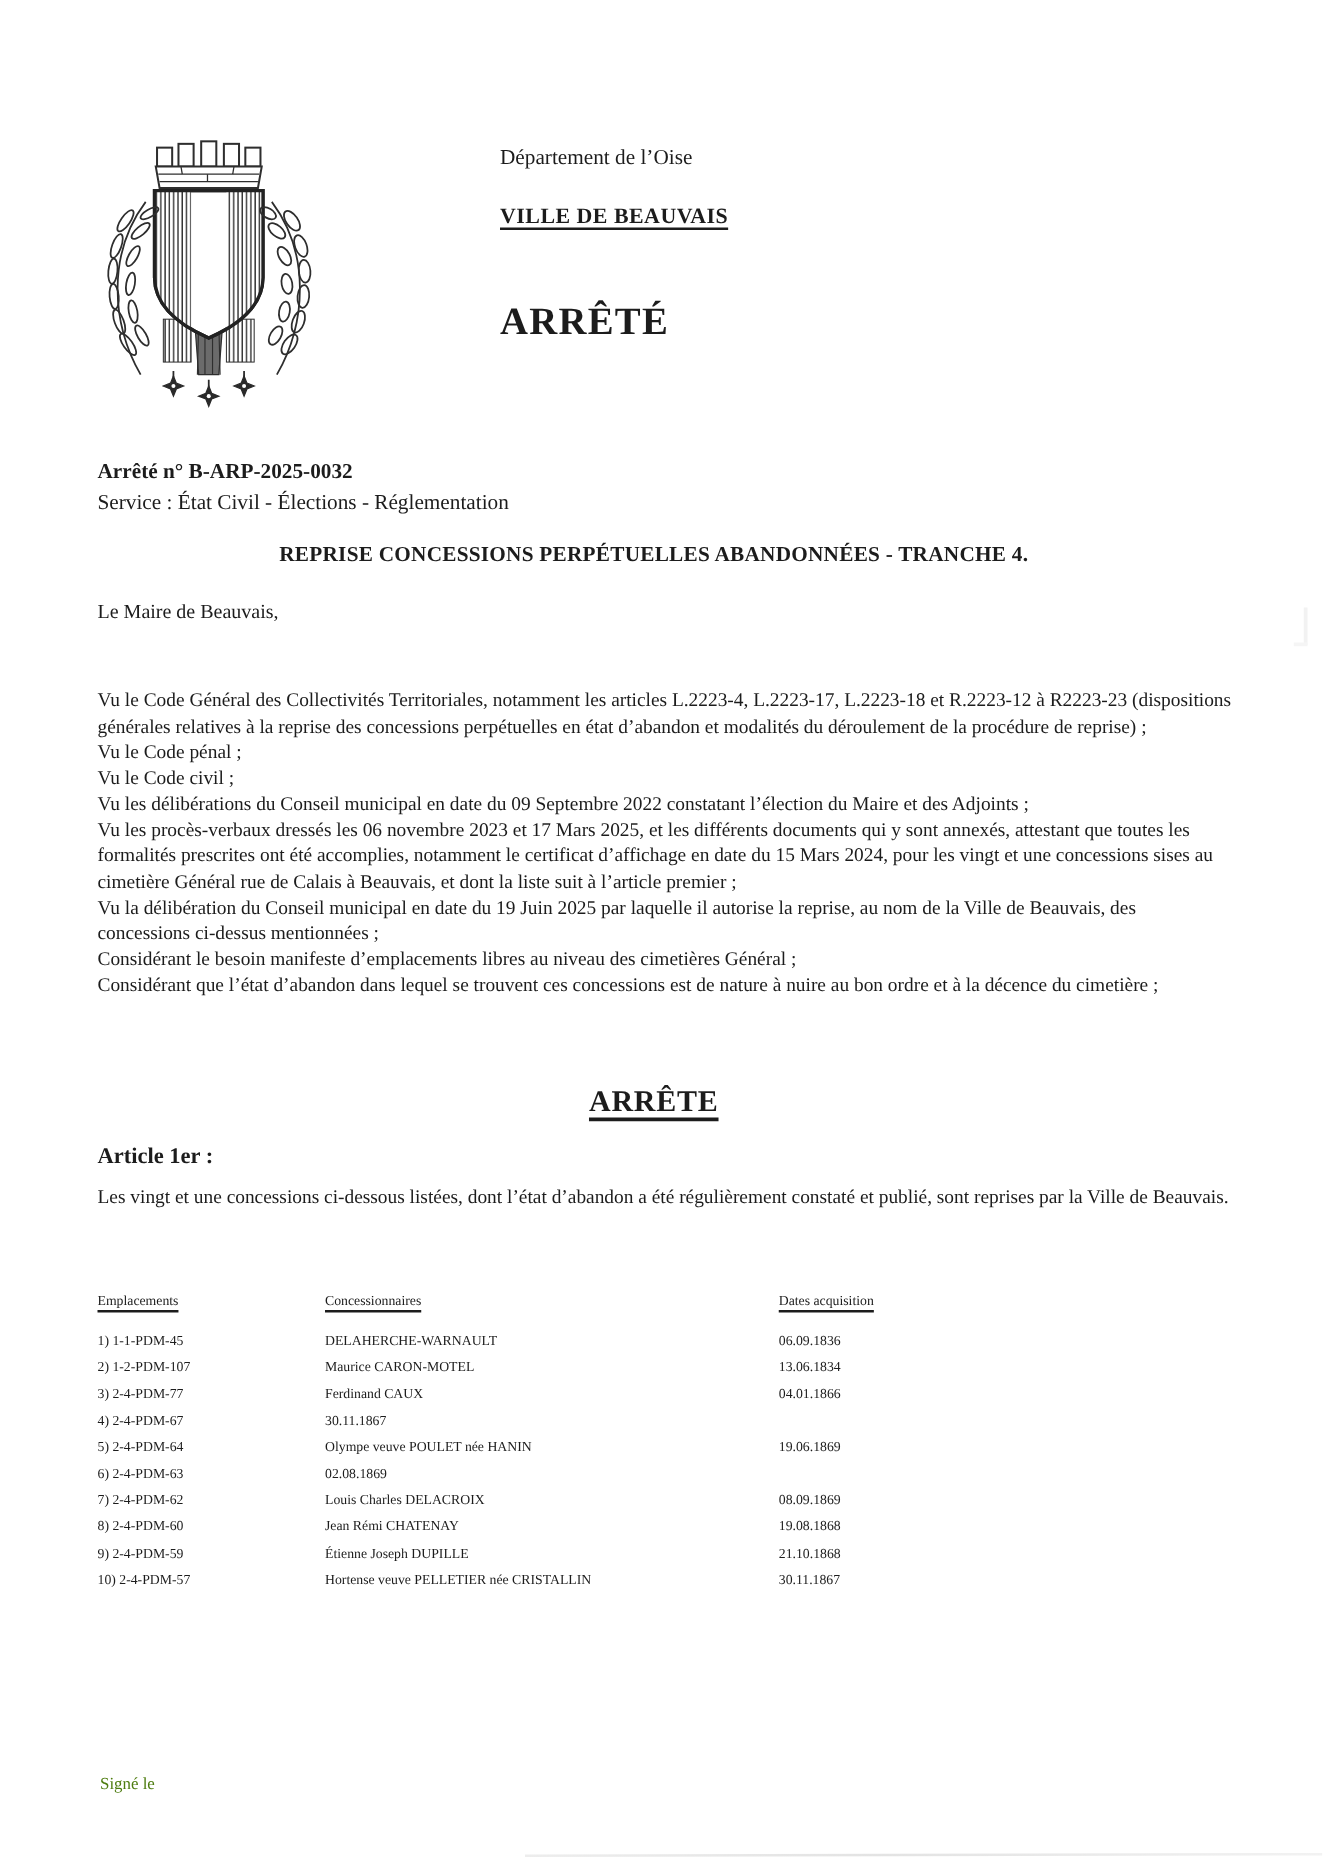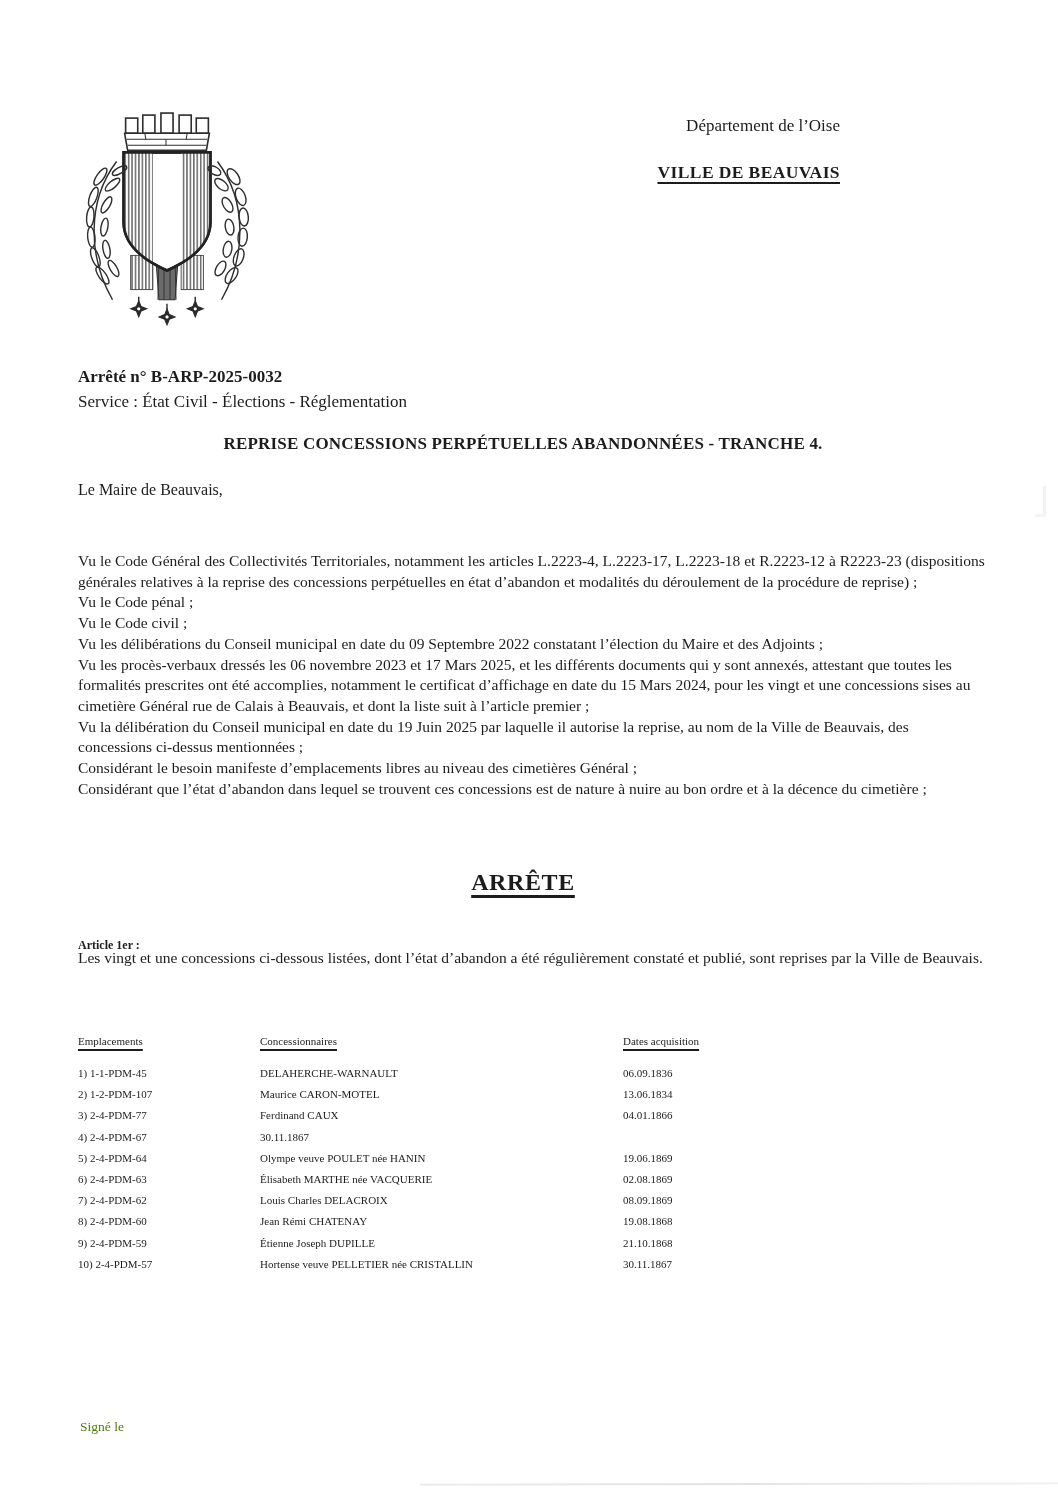--- a/index.html
+++ b/index.html
@@ -7,40 +7,40 @@
     position:relative;
     width:1058px;height:1497px;
     background:#ffffff;
     font-family:"Liberation Serif","DejaVu Serif",serif;
     color:#1c1c1c;
     overflow:hidden;
   }
   .abs{position:absolute;}
   
   .emblem{left:66px;top:106px;width:202px;height:222px;}
-  .hdr-right{left:400px;top:116px;width:440px;text-align:right;}
+  .hdr-right{left:400px;top:116px;width:440px;text-align:left;}
   .dept{font-size:17px;}
   .city{font-size:17.5px;font-weight:bold;margin-top:26px;letter-spacing:.4px;
         text-decoration:underline;text-decoration-thickness:2px;text-underline-offset:4px;}
   .doctype{font-size:31px;font-weight:bold;margin-top:56px;letter-spacing:1px;}
   
   .ref{left:78px;top:364px;line-height:25px;}
   .ref-num{font-size:17px;font-weight:bold;}
   .ref-svc{font-size:17px;}
   
   .subject{left:0;top:434px;width:1046px;text-align:center;font-size:17px;font-weight:bold;letter-spacing:.2px;}
   .salutation{left:78px;top:481px;font-size:16px;}
   
   .recitals{left:78px;top:551px;width:907px;font-size:15.5px;line-height:20.7px;}
   .recitals p{margin:0;}
   
   .decision{left:0;top:869px;width:1046px;text-align:center;font-size:24px;font-weight:bold;letter-spacing:.6px;
             }
   .decision span{text-decoration:underline;text-decoration-thickness:2.5px;text-underline-offset:5px;}
-  .article-label{left:78px;top:914px;font-size:12px;font-weight:bold;margin-top:24px;}
+  .article-label{left:78px;top:914px;font-size:18px;font-weight:bold;}
   .article-body{left:78px;top:947px;width:905px;font-size:15.5px;line-height:21px;margin:0;}
   .article-intro{left:78px;top:1002px;width:905px;font-size:15.5px;margin:0;}
   
   .ctable{left:78px;top:1035px;width:800px;font-size:11px;}
   .trow{display:grid;grid-template-columns:182px 363px 1fr;}
   .thead{margin-bottom:16px;}
   .th{justify-self:start;text-decoration:underline;text-decoration-thickness:1.5px;text-underline-offset:4px;}
   .tbody .trow{line-height:21.2px;}
   
   .signed{left:80px;top:1419px;font-size:13.5px;color:#4d7c0f;}
@@ -140,20 +140,21 @@
           <path d="M0,-8 L2.3,-2.3 L8,0 L2.3,2.3 L0,8 L-2.3,2.3 L-8,0 L-2.3,-2.3 Z"></path>
           <circle cx="0" cy="0" r="1.6" fill="#ffffff" stroke="none"></circle>
         </g>
       </g>
     </svg>
   </div>
 
   <div class="abs hdr-right">
     <div class="dept">Département de l’Oise</div>
     <div class="city">VILLE DE BEAUVAIS</div>
+    <div class="doctype">ARRÊTÉ</div>
   </div>
 
   <div class="abs ref">
     <div class="ref-num">Arrêté n° B-ARP-2025-0032</div>
     <div class="ref-svc">Service : État Civil - Élections - Réglementation</div>
   </div>
 
   <div class="abs subject">REPRISE CONCESSIONS PERPÉTUELLES ABANDONNÉES - TRANCHE 4.</div>
 
   <div class="abs salutation">Le Maire de Beauvais,</div>
@@ -216,21 +217,20 @@
         </div>
 
         <div class="trow">
           <span class="td">5) 2-4-PDM-64</span>
           <span class="td">Olympe veuve POULET née HANIN</span>
           <span class="td">19.06.1869</span>
         </div>
 
         <div class="trow">
           <span class="td">6) 2-4-PDM-63</span>
-          <span class="td">Élisabeth MARTHE née VACQUERIE</span>
           <span class="td">02.08.1869</span>
         </div>
 
         <div class="trow">
           <span class="td">7) 2-4-PDM-62</span>
           <span class="td">Louis Charles DELACROIX</span>
           <span class="td">08.09.1869</span>
         </div>
 
         <div class="trow">

